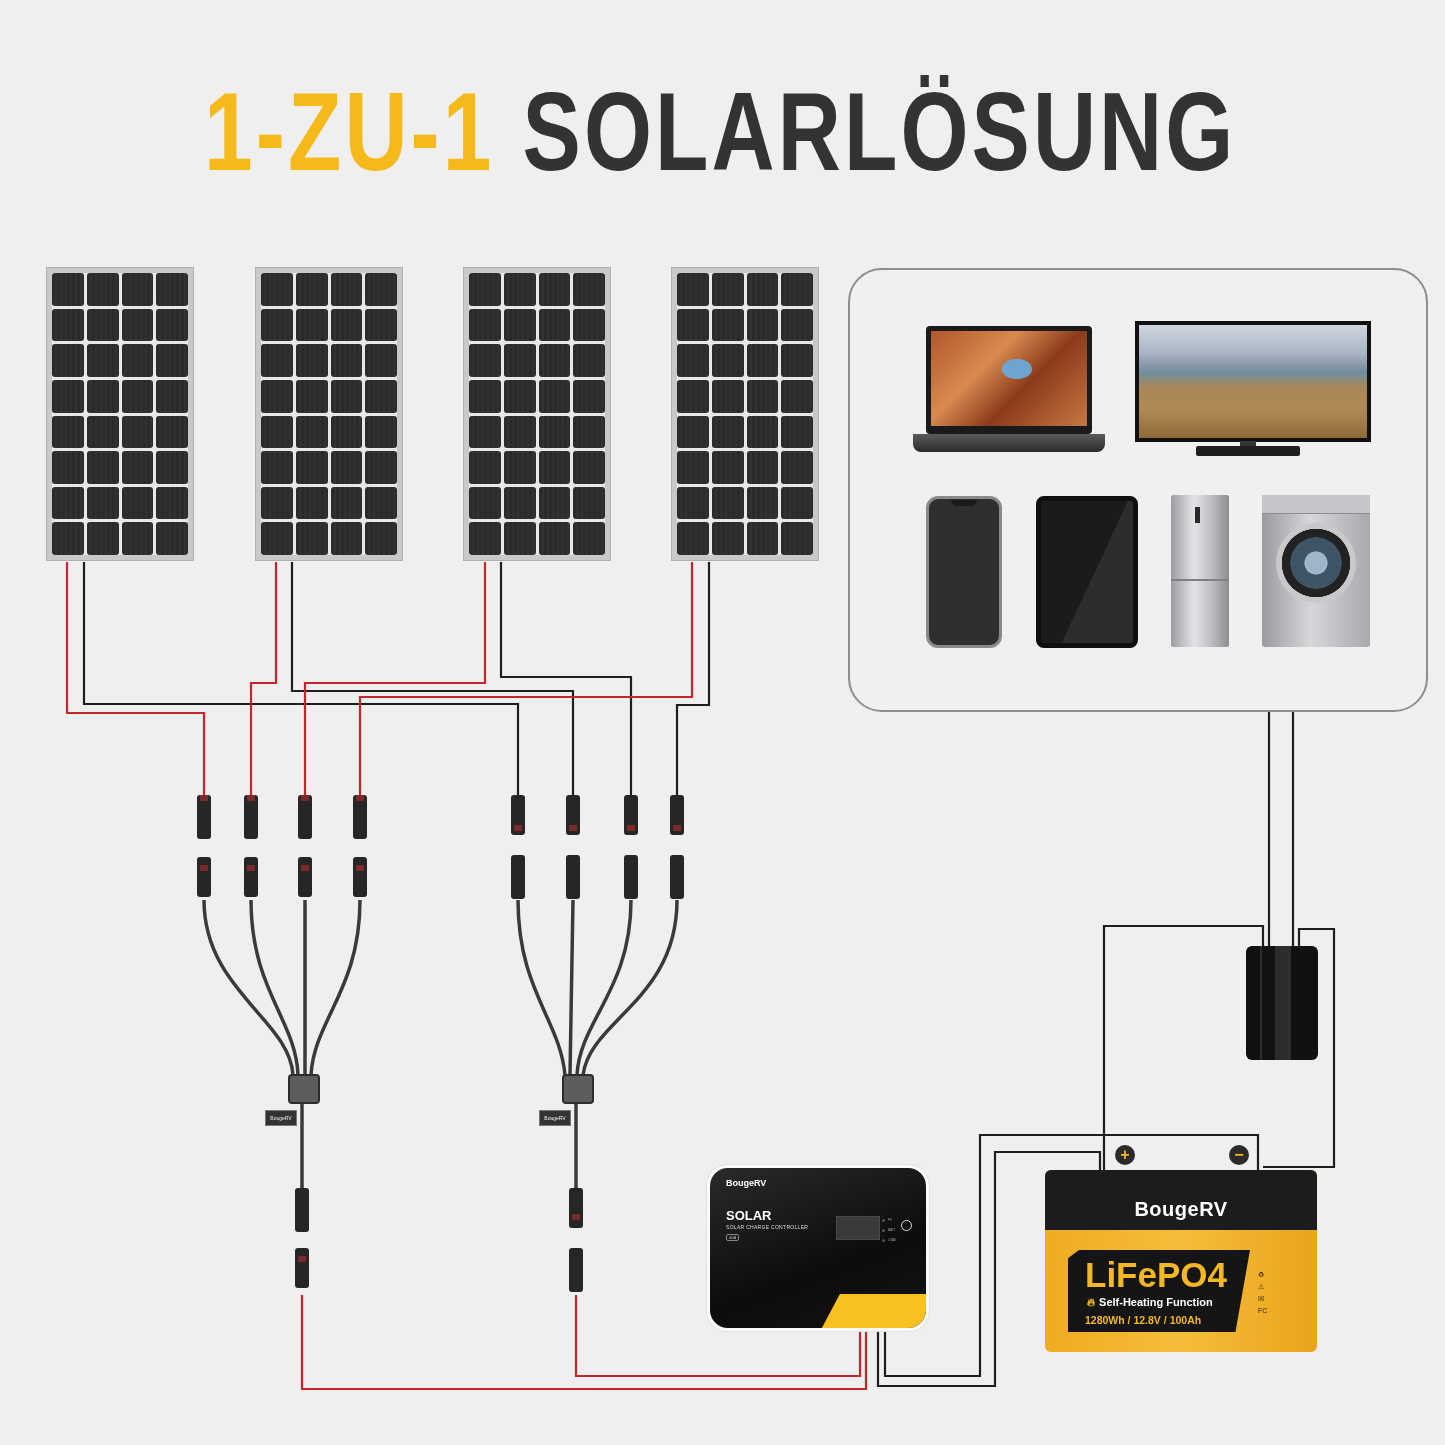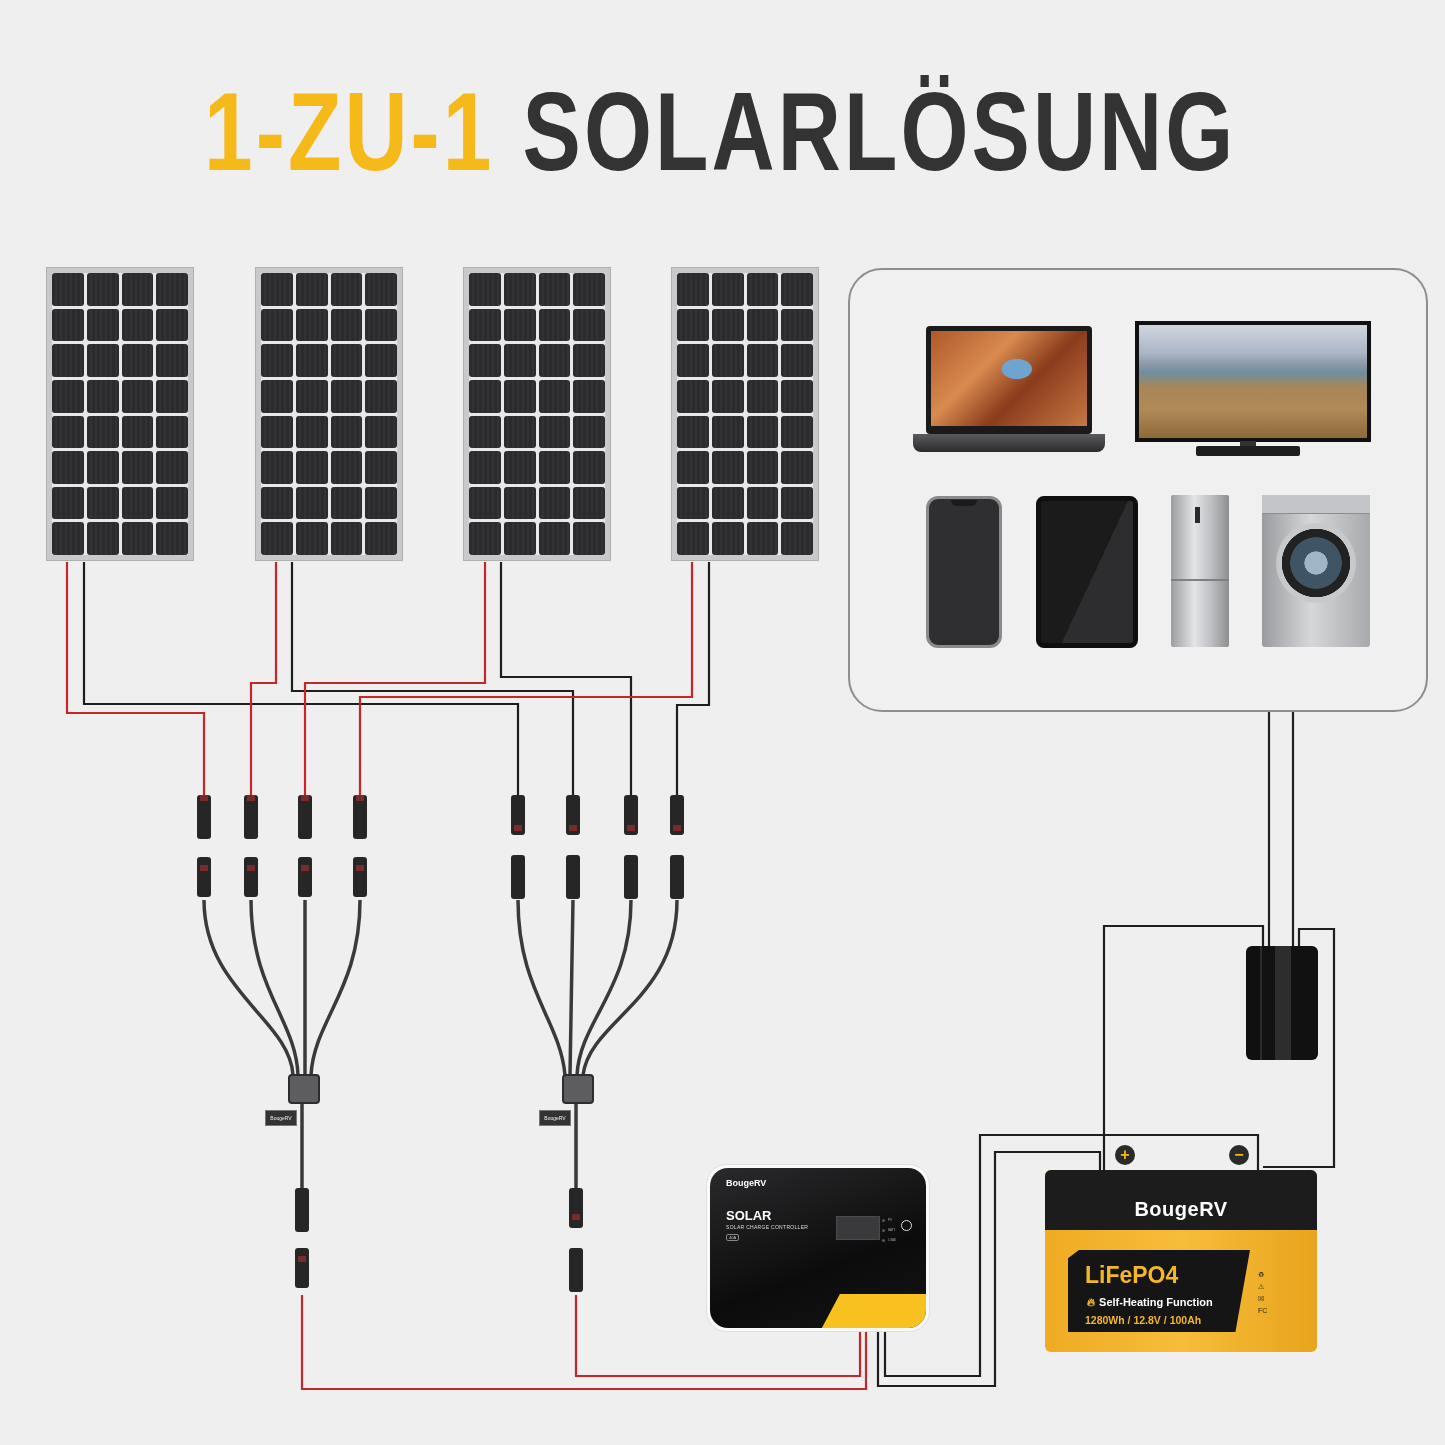--- a/index.html
+++ b/index.html
@@ -148,21 +148,21 @@
   }
   .battery .brand {
     position: absolute; left: 0; top: 28px; width: 100%; text-align: center;
     color: #fff; font-weight: 700; font-size: 20px; letter-spacing: 0.5px;
   }
   .battery .label {
     position: absolute; left: 23px; top: 80px; width: 182px; height: 82px;
     background: #151515; clip-path: polygon(6% 0, 100% 0, 92% 100%, 0 100%, 0 10%);
   }
   .battery .chem {
-    position: absolute; left: 40px; top: 86px; color: #f4b826; font-weight: 700; font-size: 23px; line-height: 38px;
+    position: absolute; left: 40px; top: 86px; color: #f4b826; font-weight: 700; font-size: 35px; line-height: 38px;
   }
   .battery .feature {
     position: absolute; left: 42px; top: 126px; color: #fff; font-weight: 700; font-size: 11px;
   }
   .battery .feature .flame { color: #f4b826; margin-right: 4px; }
   .battery .spec {
     position: absolute; left: 40px; top: 144px; color: #f4b826; font-weight: 700; font-size: 10.5px;
   }
   .battery .icons { position: absolute; left: 213px; top: 100px; display: flex; flex-direction: column; gap: 3px; }
   .battery .icons span { font-size: 7px; color: #222; line-height: 9px; }

